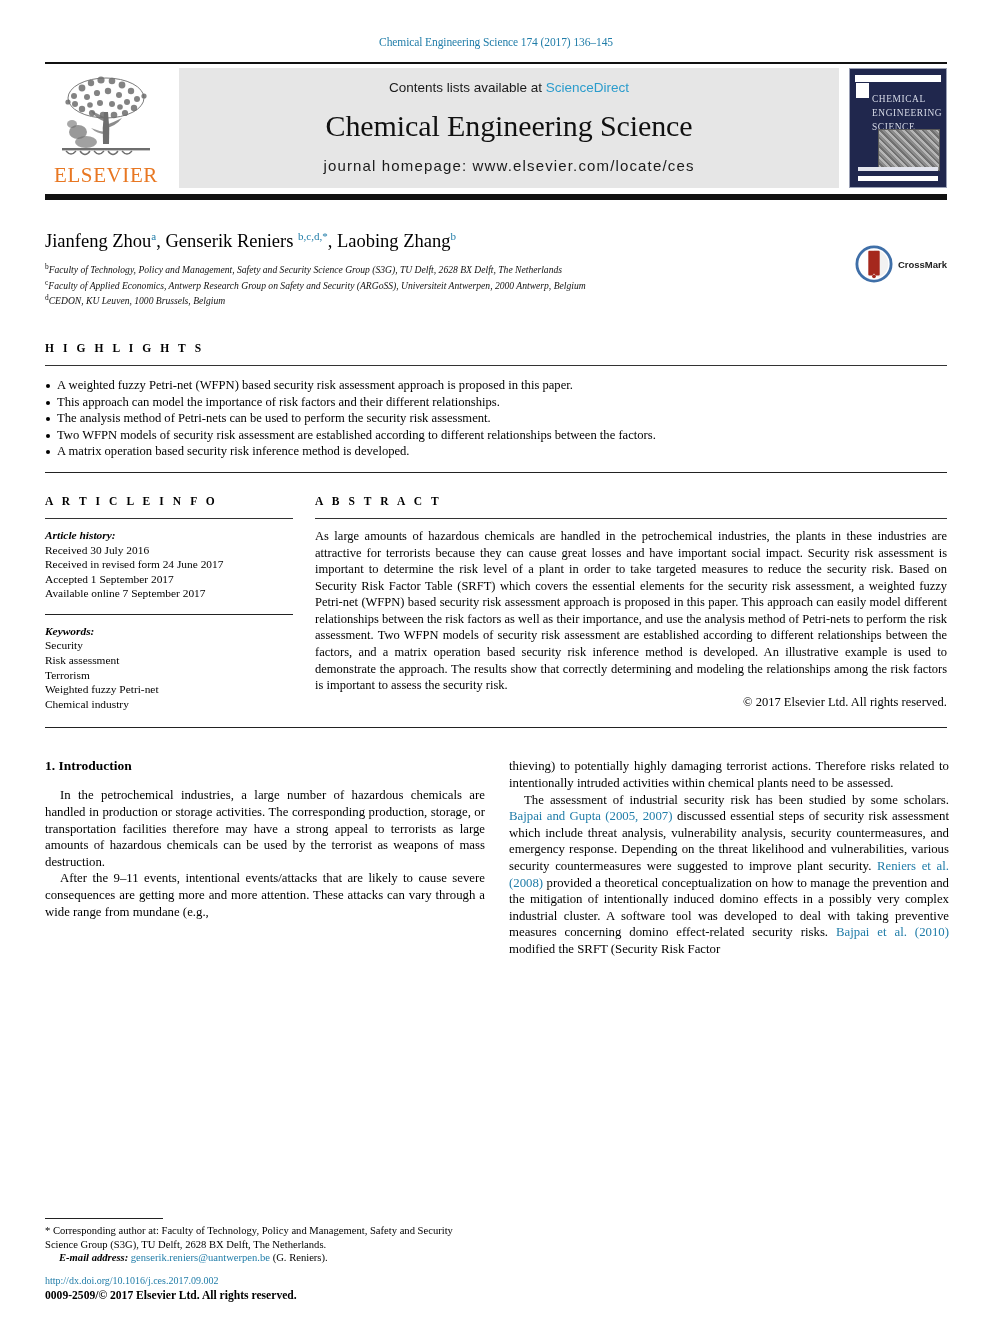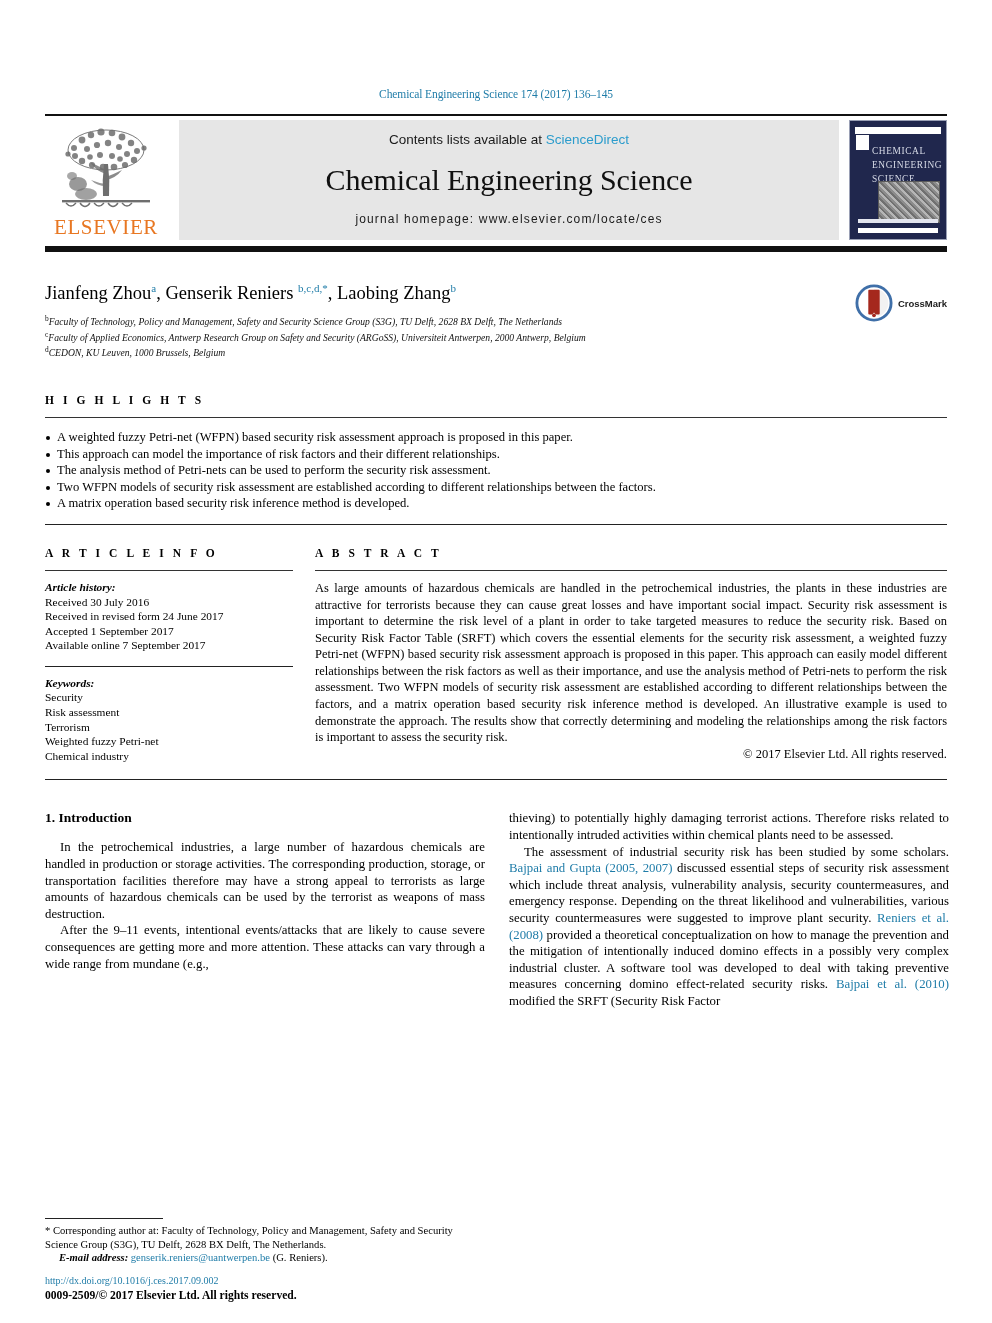--- a/index.html
+++ b/index.html
@@ -15,21 +15,21 @@
   }
   .page { position: relative; width: 992px; height: 1323px; padding: 0 45px; }
 
   
   .runhead {
     text-align: center;
     color: #1f7ca8;
     font-family: "Liberation Serif", serif;
     font-size: 11.5px;
     letter-spacing: -0.1px;
-    padding-top: 88px;
+    padding-top: 36px;
     font-weight: 400;
   }
 
   
   .jhead { margin-top: 14px; position: relative; }
   .rule-top { border-top: 2.2px solid #111; }
   .jhead-row { display: flex; align-items: stretch; height: 120px; margin-top: 4px; }
 
   .elsevier {
     width: 122px; flex: 0 0 122px;
@@ -58,21 +58,21 @@
   .contents-line { font-size: 13.5px; font-family: "Liberation Sans", sans-serif; color:#1a1a1a; }
   .contents-line .sd { color: #2b9ccc; }
   .jtitle {
     font-family: "Liberation Serif", serif;
     font-size: 30px;
     color: #111;
     letter-spacing: -0.1px;
   }
   .jhome {
     font-family: "Liberation Sans", sans-serif;
-    font-size: 12px;
+    font-size: 15px;
     letter-spacing: 1.15px;
     color: #1a1a1a;
   }
 
   .cover {
     width: 98px; flex: 0 0 98px;
     background: #20274d;
     border: 1px solid #9aa0b5;
     position: relative;
     padding: 6px 5px;
@@ -102,21 +102,21 @@
   .paper-title {
     font-family: "Liberation Serif", serif;
     font-size: 25.5px;
     line-height: 32px;
     font-weight: 400;
     color: #000;
     max-width: 780px;
     letter-spacing: -0.15px;
   }
   .crossmark {
-    position: absolute; right: 0; top: 2px;
+    position: absolute; right: 0; top: 15px;
     display: flex; align-items: center; gap: 5px;
   }
   .cm-badge { width: 38px; height: 38px; }
   .cm-label { font-family:"Liberation Sans", sans-serif; font-size: 9.5px; font-weight:700; color:#222; }
 
   .authors {
     margin-top: 16px;
     font-family: "Liberation Serif", serif;
     font-size: 18.5px;
     color: #000;

